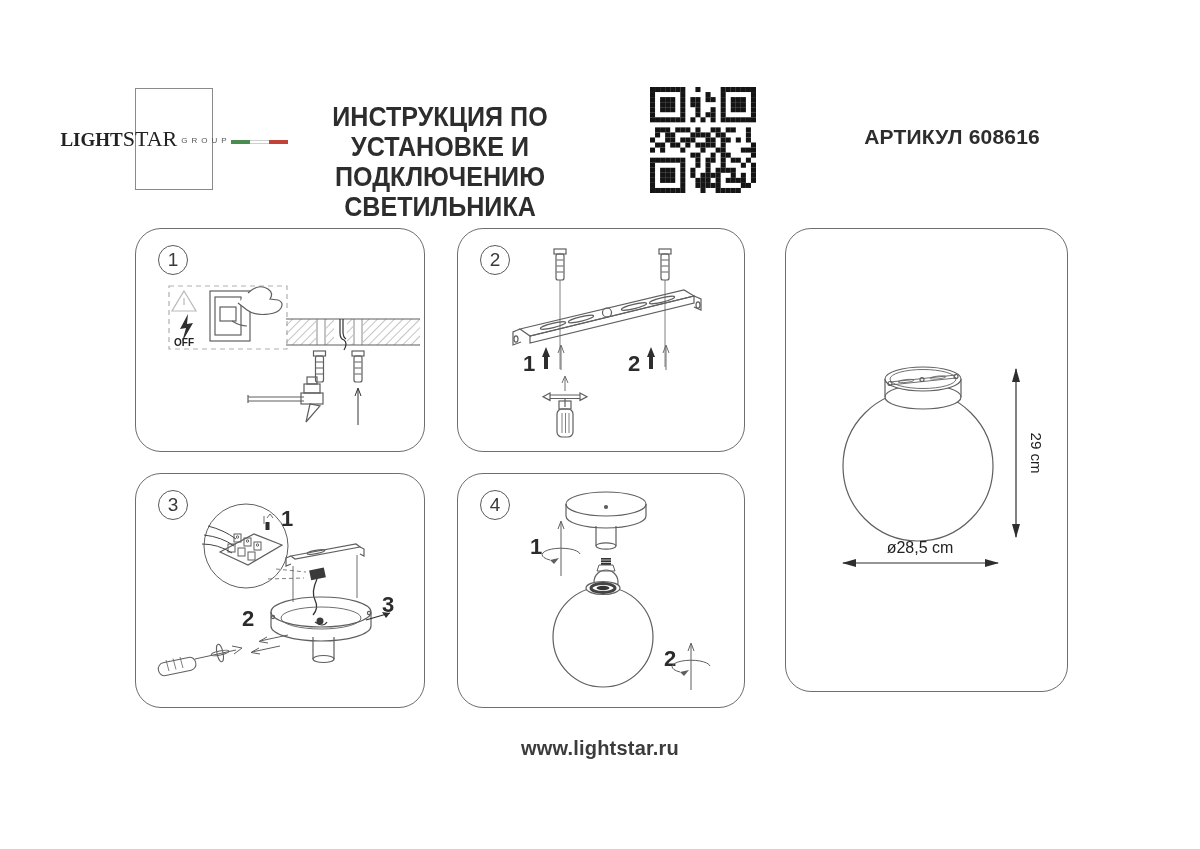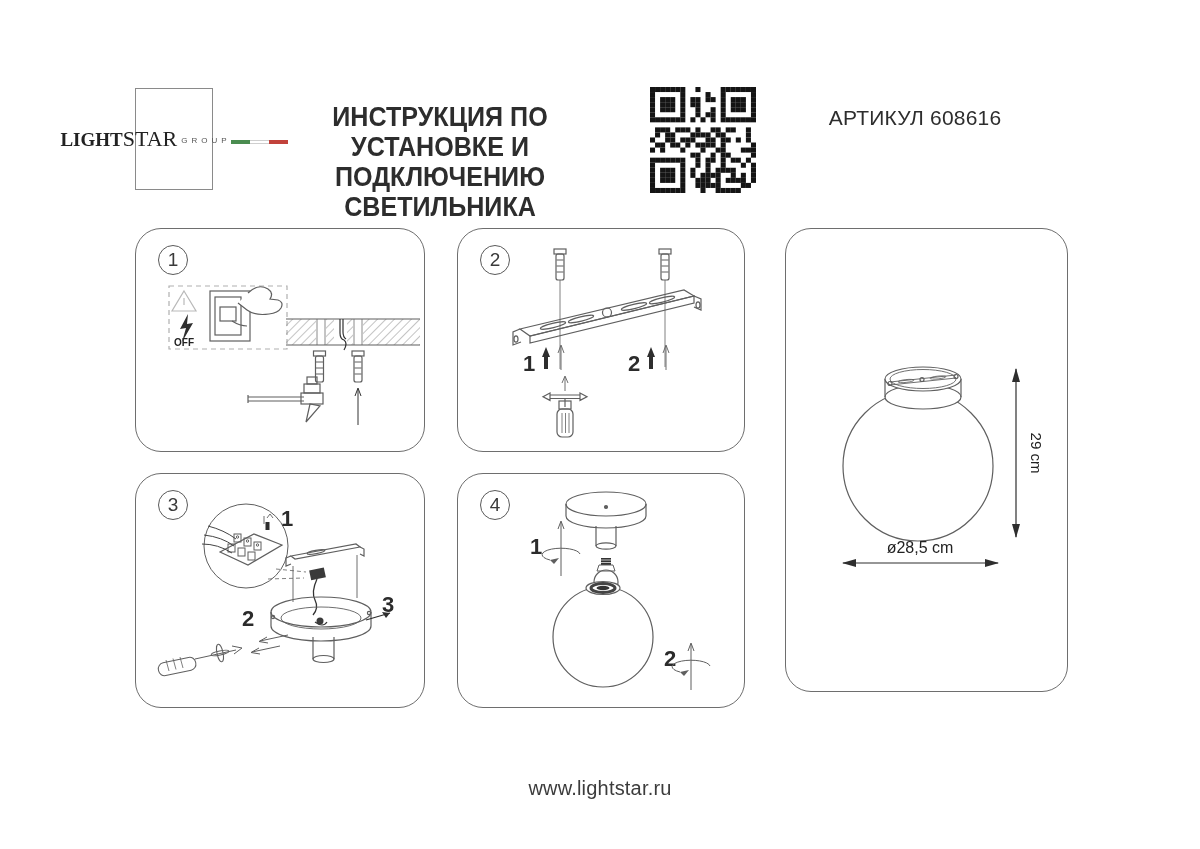--- a/index.html
+++ b/index.html
@@ -18,40 +18,40 @@
   .flag-white{box-sizing:border-box;border-top:1px solid #cfcfcf;border-bottom:1px solid #cfcfcf;background:#fff;}
 
   .title-block{position:absolute;left:240px;top:102px;width:400px;text-align:center;
                font-weight:700;font-size:27px;line-height:30px;color:#2d2d2d;
                transform:scaleX(.93);transform-origin:50% 0;}
 
   .qr{position:absolute;left:650px;top:87px;width:106px;height:106px;}
 
   .series-block{position:absolute;left:790px;top:104px;width:250px;text-align:center;color:#2d2d2d;}
   .series-line{font-weight:700;font-size:17px;line-height:20px;letter-spacing:.2px;}
-  .article-line{font-weight:400;font-size:21px;line-height:26px;margin-top:1px;letter-spacing:.2px;}
+  .article-line{font-weight:700;font-size:21px;line-height:26px;margin-top:20px;letter-spacing:.2px;text-align:right;}
 
   
   .panel{position:absolute;border:1.4px solid #6e6e6e;border-radius:26px;box-sizing:border-box;background:#fff;}
   #panel1{left:135px;top:228px;width:290px;height:224px;}
   #panel2{left:457px;top:228px;width:288px;height:224px;}
   #panel3{left:135px;top:473px;width:290px;height:235px;}
   #panel4{left:457px;top:473px;width:288px;height:235px;}
   #panel-product{left:785px;top:228px;width:283px;height:464px;}
   .panel svg{position:absolute;left:0;top:0;}
 
   .step-badge{position:absolute;left:22px;top:16px;width:30px;height:30px;border:1.2px solid #5a5a5a;
               border-radius:50%;box-sizing:border-box;display:flex;align-items:center;justify-content:center;
               font-size:19px;color:#3a3a3a;background:#fff;}
 
   .svg-label{font-family:"Liberation Sans",sans-serif;font-weight:bold;}
 
   
   .footer{position:absolute;left:0;top:737px;width:100%;text-align:center;
-          font-weight:400;font-size:20px;color:#3c3c3c;letter-spacing:.2px;margin-top:40px;}
+          font-weight:700;font-size:20px;color:#3c3c3c;letter-spacing:.2px;}
 </style>
 </head>
 <body>
 
 <div id="page">
 
   <div class="logo-box">
     <div class="logo-light">LIGHT</div>
     <div class="logo-star">STAR</div>
     <div class="logo-group">GROUP</div>

